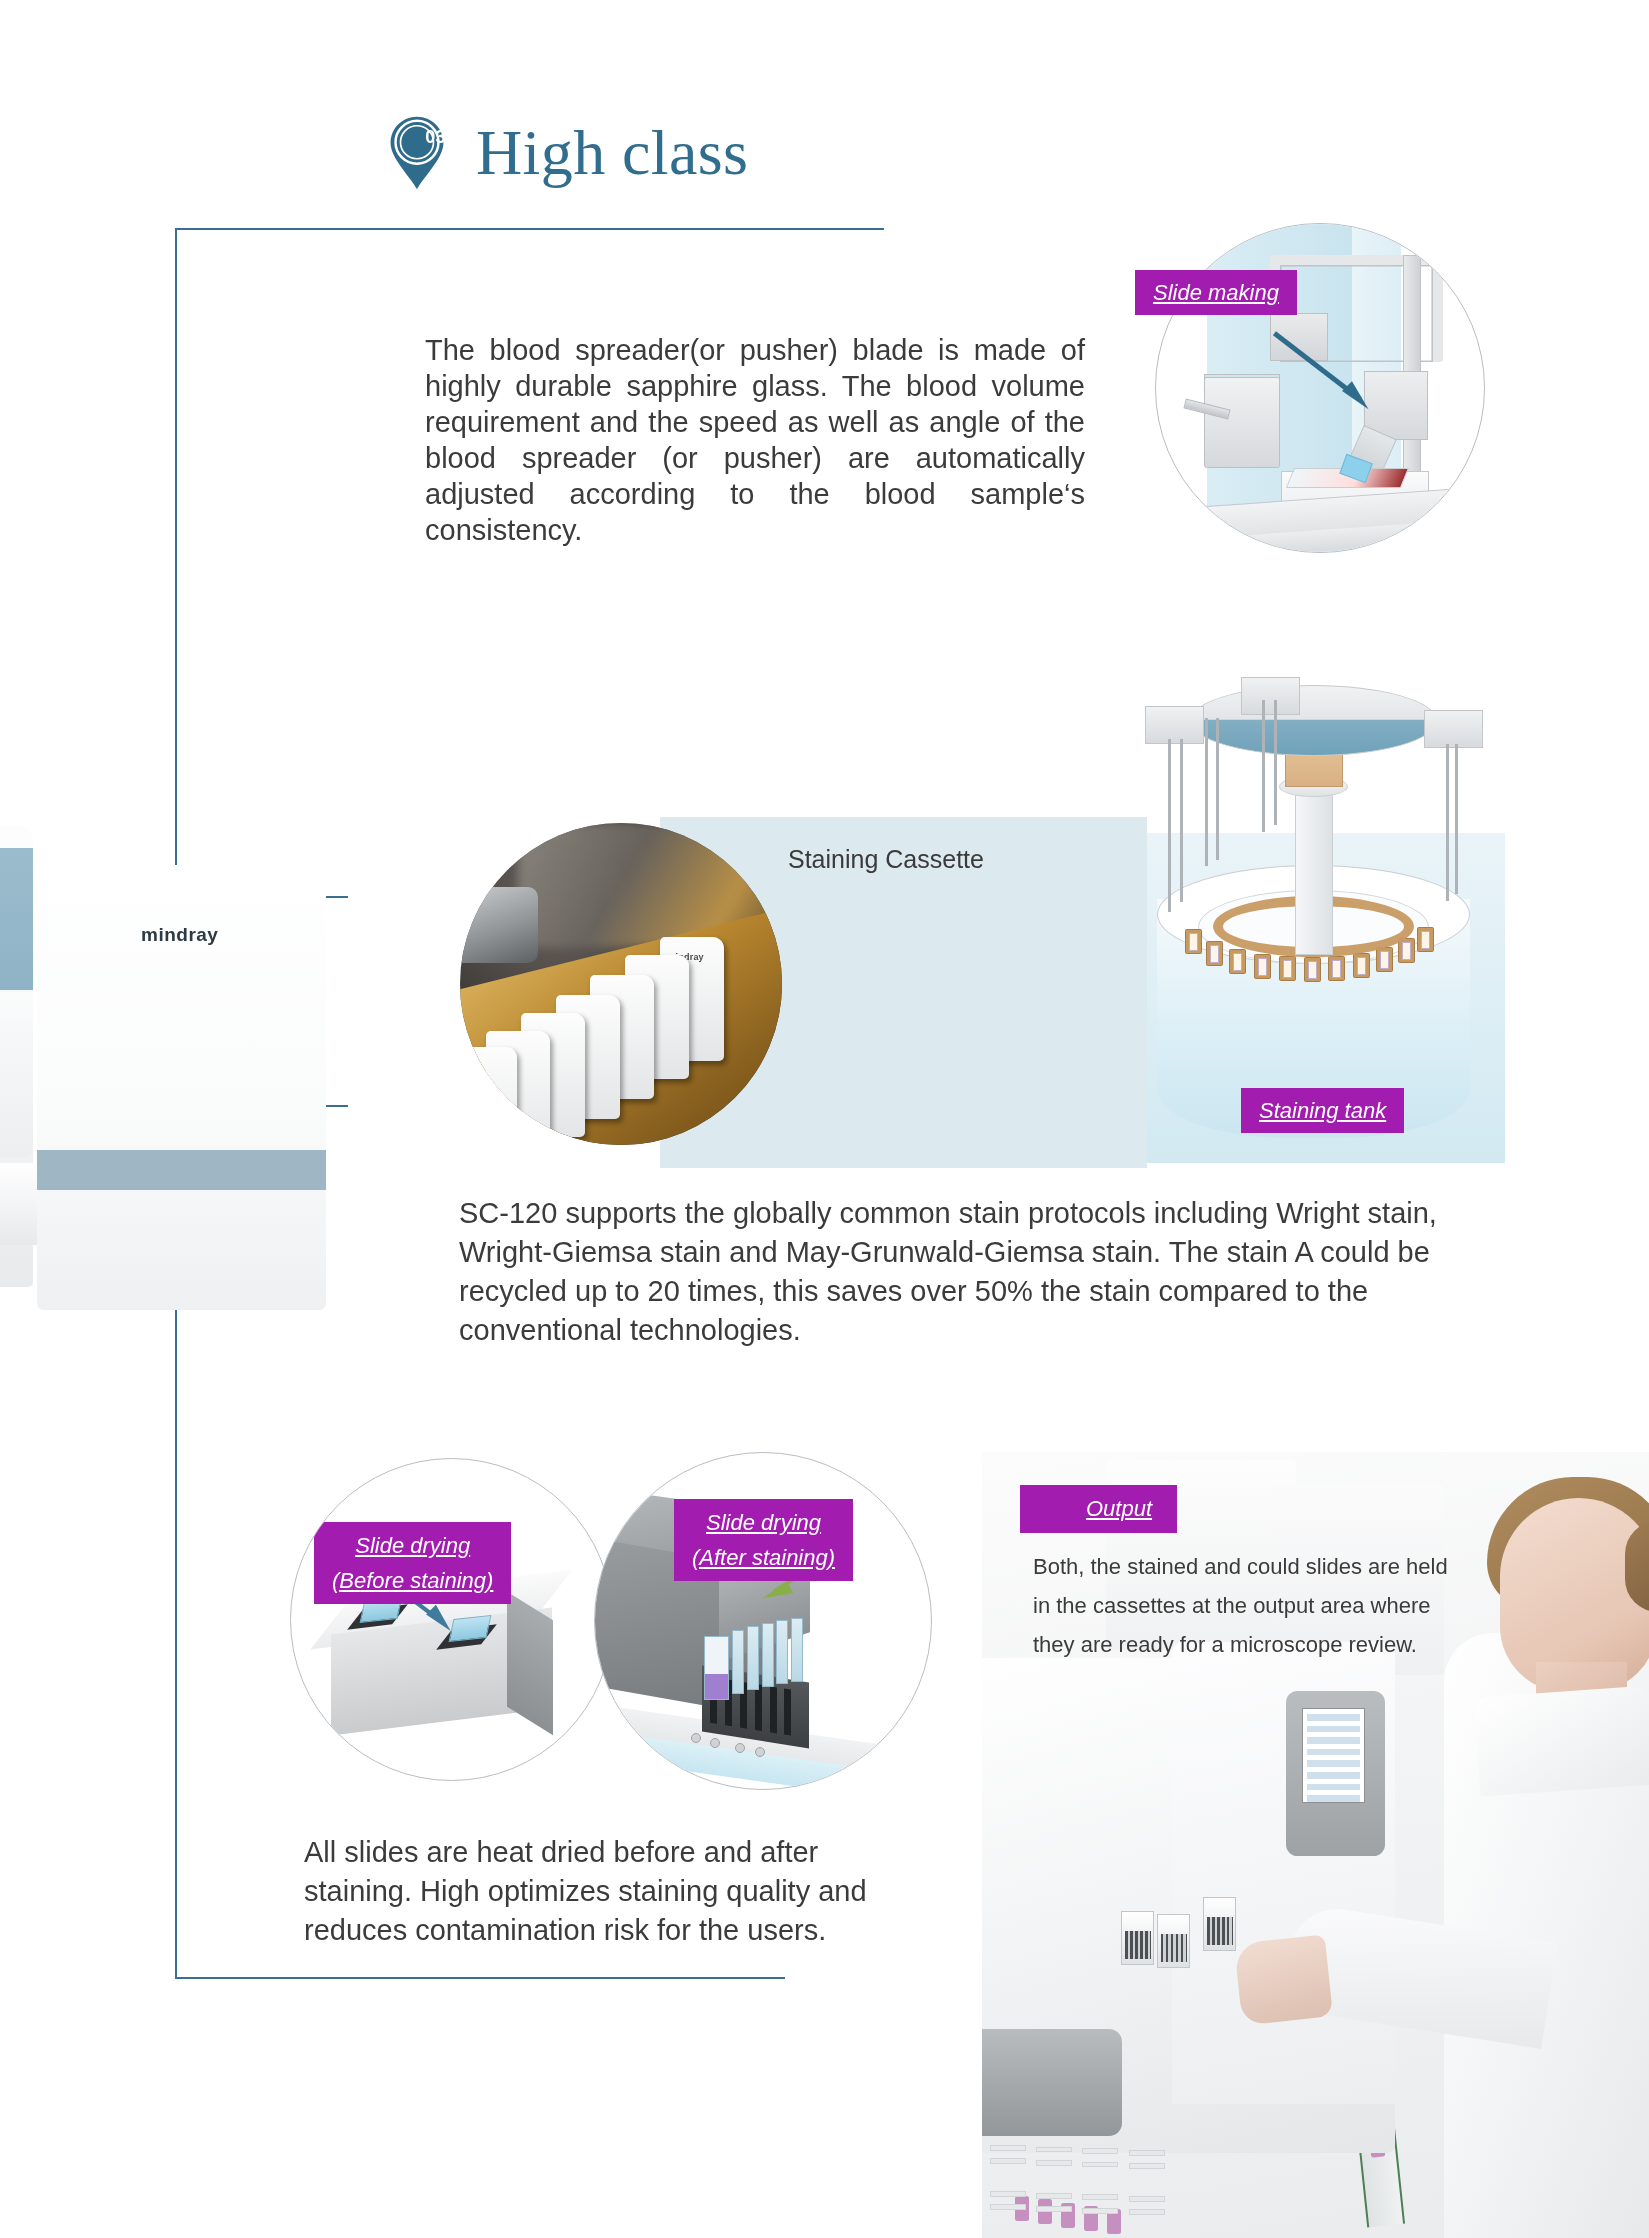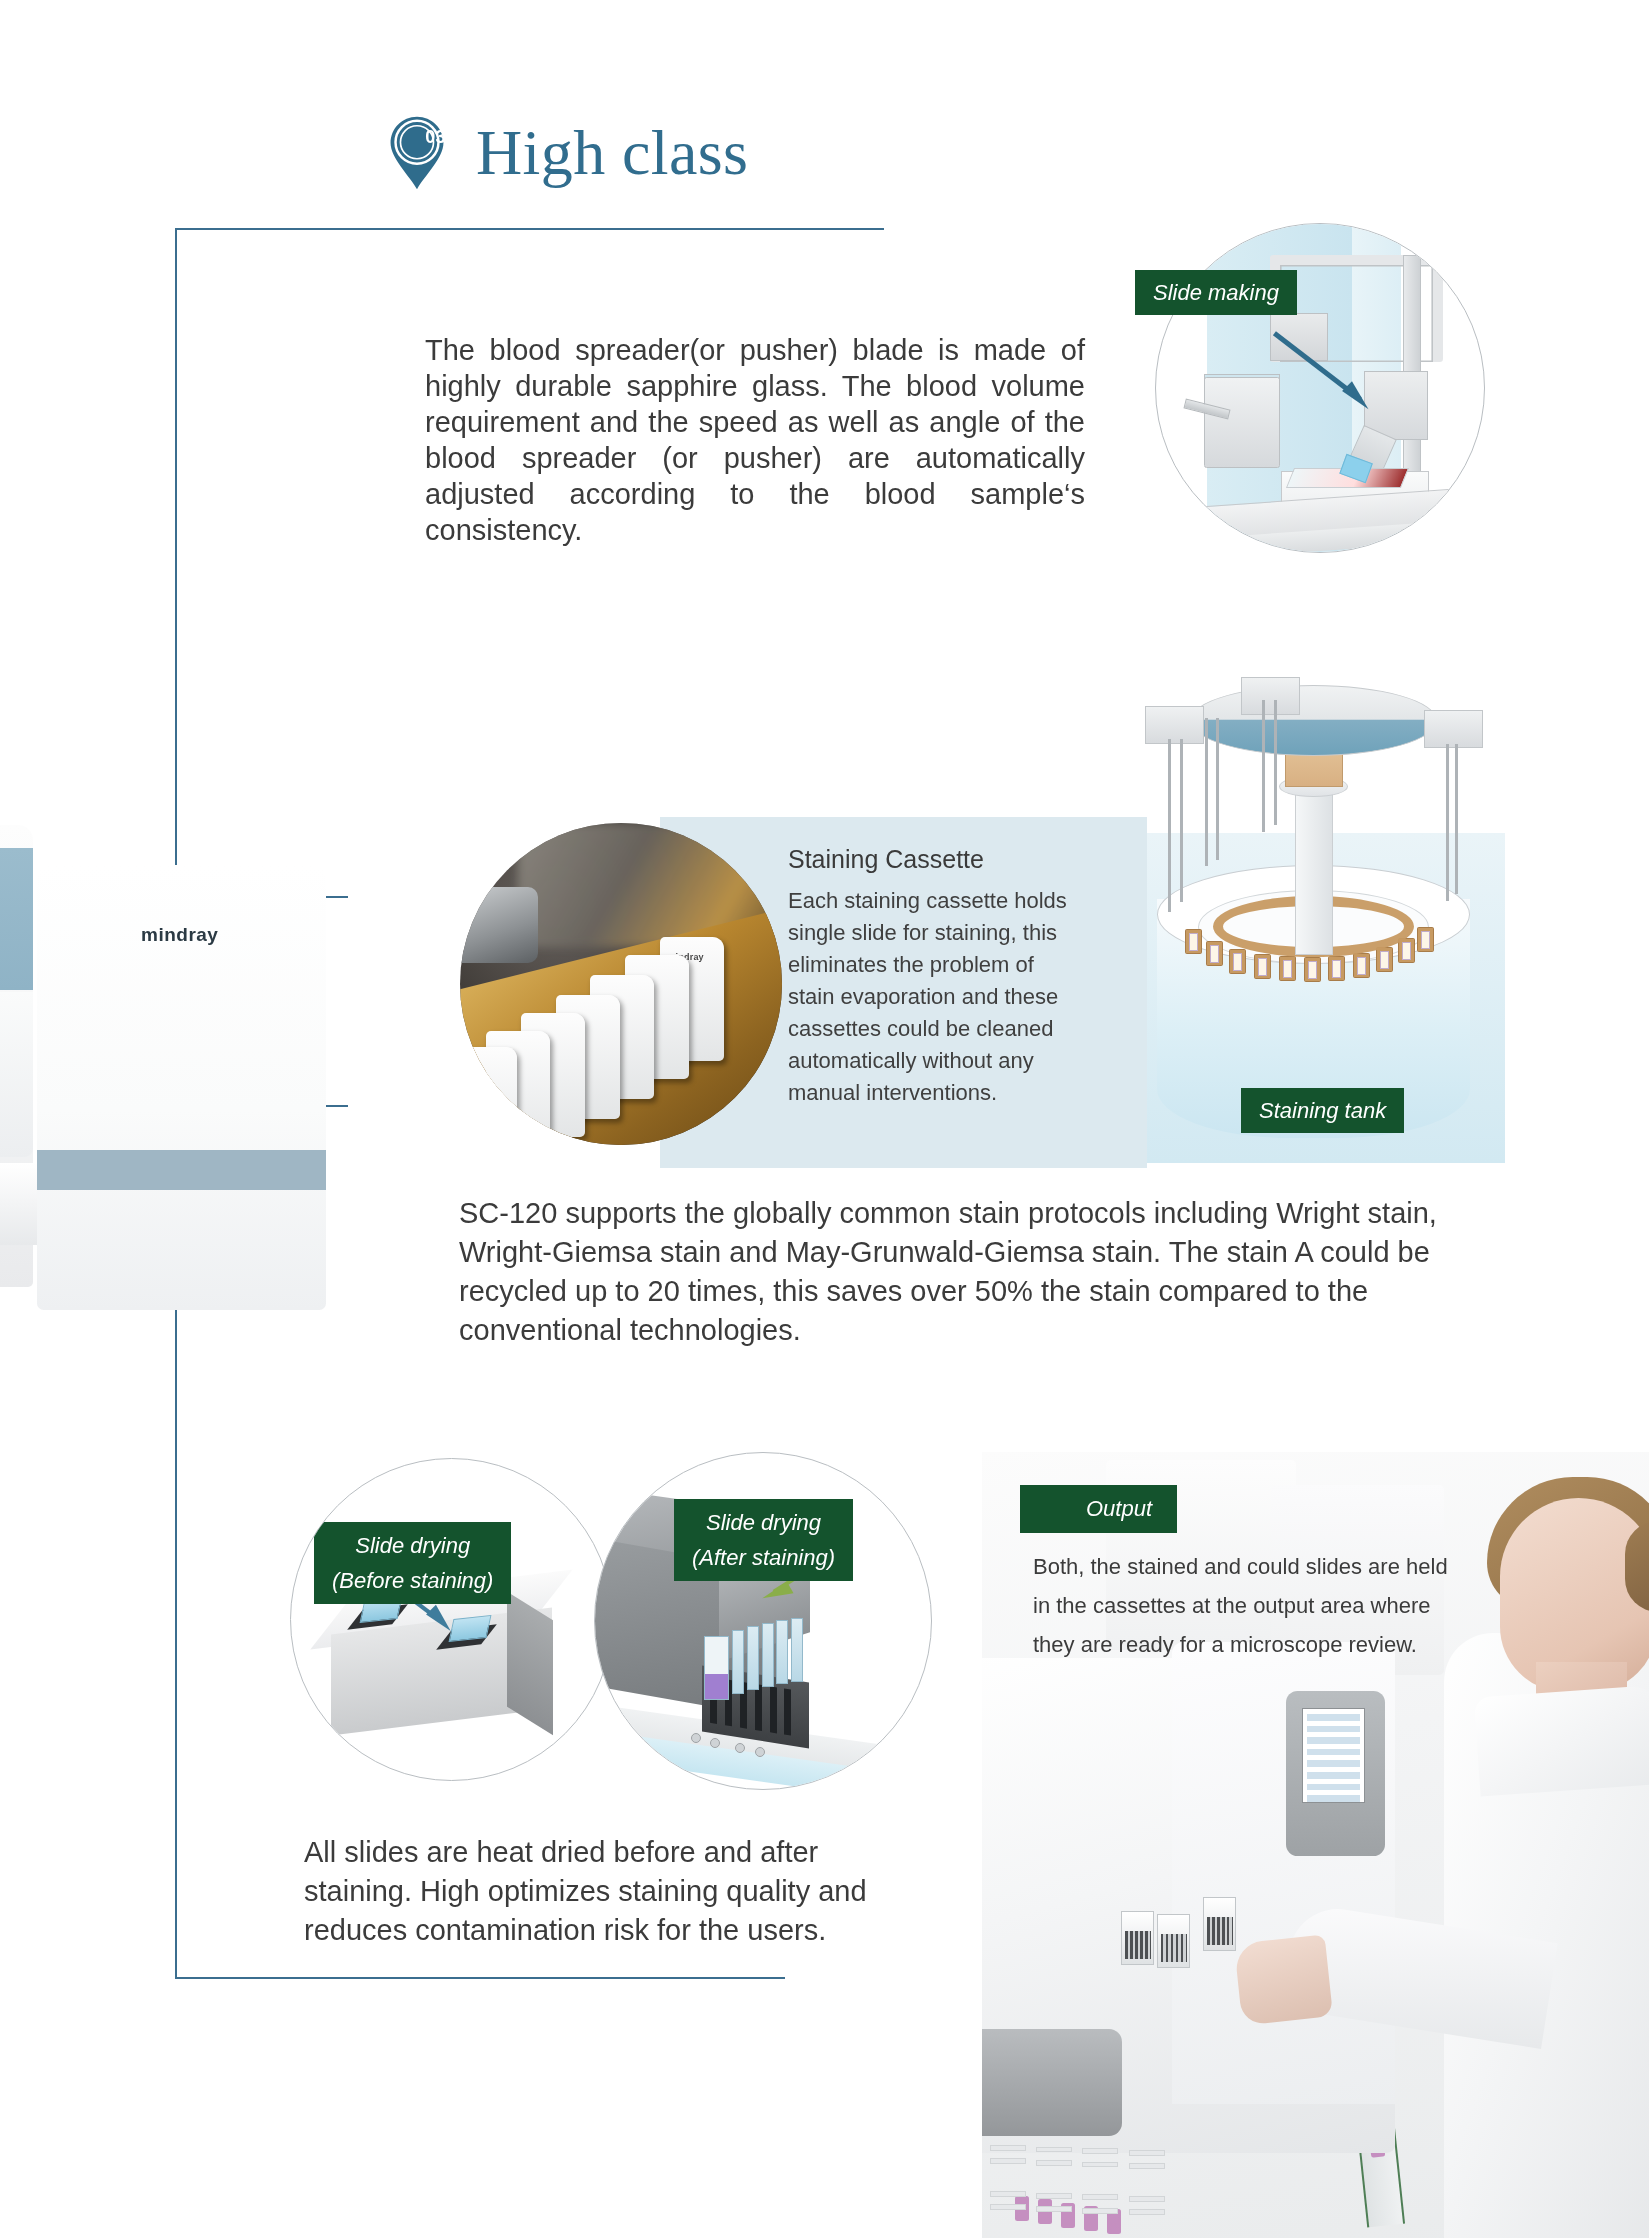--- a/index.html
+++ b/index.html
@@ -39,23 +39,23 @@
 
   .para-spreader {
     position:absolute; left:425px; top:332px; width:660px;
     text-align:justify; text-justify:inter-word;
   }
   .para-sc120 { position:absolute; left:459px; top:1194px; width:1064px; line-height:39px; }
   .para-heatdry { position:absolute; left:304px; top:1833px; width:627px; line-height:39px; }
 
   
   .chip {
-    position:absolute; background:#14532d; color:#ffffff;
+    position:absolute; background:#a21caf; color:#ffffff;
     font-style:italic; font-size:22px; line-height:33px;
-    padding:5.8px 18px; white-space:pre-line; text-align:center;
+    padding:5.8px 18px; white-space:pre-line; text-align:center;text-decoration:underline;
   }
 
   
   .machine { position:absolute; left:-214px; top:792px; width:561px; height:544px; }
   .m-body {
     position:absolute; left:0; top:33px; width:247px; height:462px;
     background:linear-gradient(180deg,#fdfdfd 0%,#f3f4f5 60%,#e9eaec 100%);
     border-radius:15px 15px 5px 5px;
   }
   .m-screenpanel {
@@ -499,21 +499,20 @@
         <b>mindray</b>
       </div>
     <div class="pc-card" style="left:165px; top:132px;"></div>
     <div class="pc-card" style="left:130px; top:152px;"></div>
     <div class="pc-card" style="left:96px; top:172px;"></div>
     <div class="pc-card" style="left:61px;  top:190px;"></div>
     <div class="pc-card" style="left:26px;  top:208px;"></div>
     <div class="pc-card" style="left:-6.6px;  top:224px;"></div>
   </div>
   <div class="cass-h">Staining Cassette</div>
-  <div class="cass-p">Each staining cassette holds single slide for staining, this eliminates the problem of stain evaporation and these cassettes could be cleaned automatically without any manual interventions.</div>
 
   <div class="body-text para-sc120">SC-120 supports the globally common stain protocols including Wright stain, Wright-Giemsa stain and May-Grunwald-Giemsa stain. The stain A could be recycled up to 20 times, this saves over 50% the stain compared to the conventional technologies.</div>
 
   <div class="dry1">
     <div class="heatwave" style="left:76px;  top:109px;"></div>
     <div class="heatwave" style="left:92px; top:101px;"></div>
     <div class="heatwave" style="left:111px; top:106px;"></div>
     <div class="heatwave" style="left:177px; top:122px;"></div>
     <div class="heatwave" style="left:195px; top:117px;"></div>
     <div class="heatwave" style="left:213px; top:124px;"></div>

